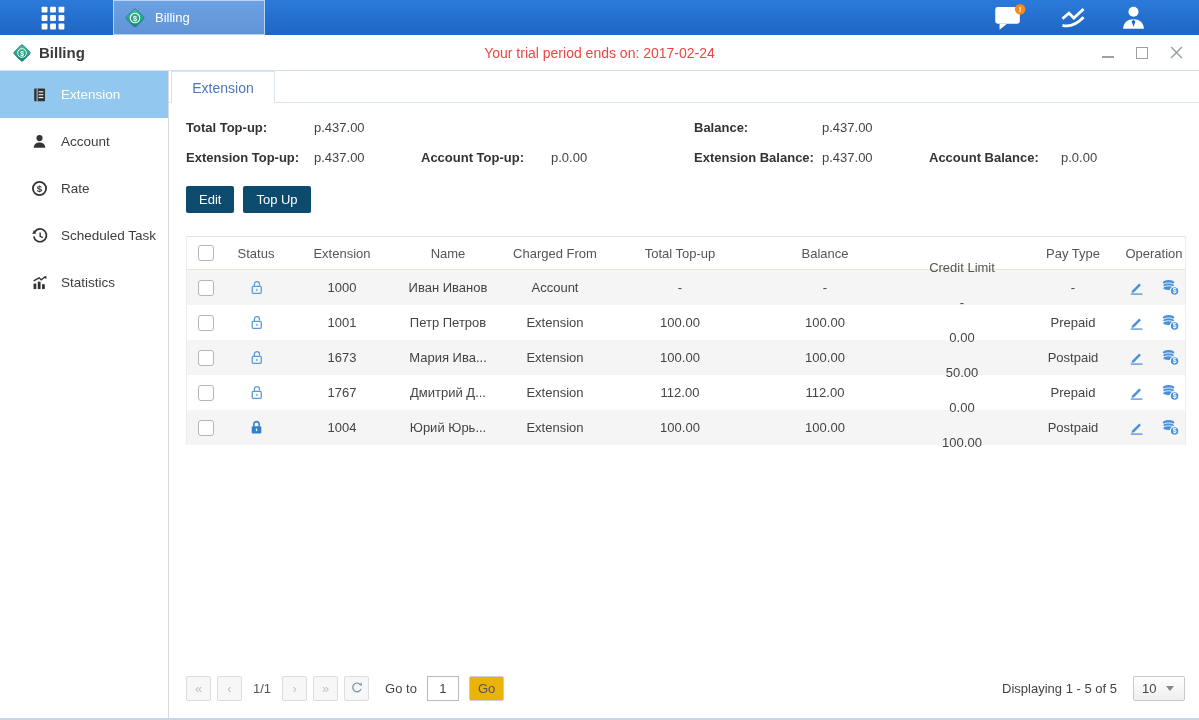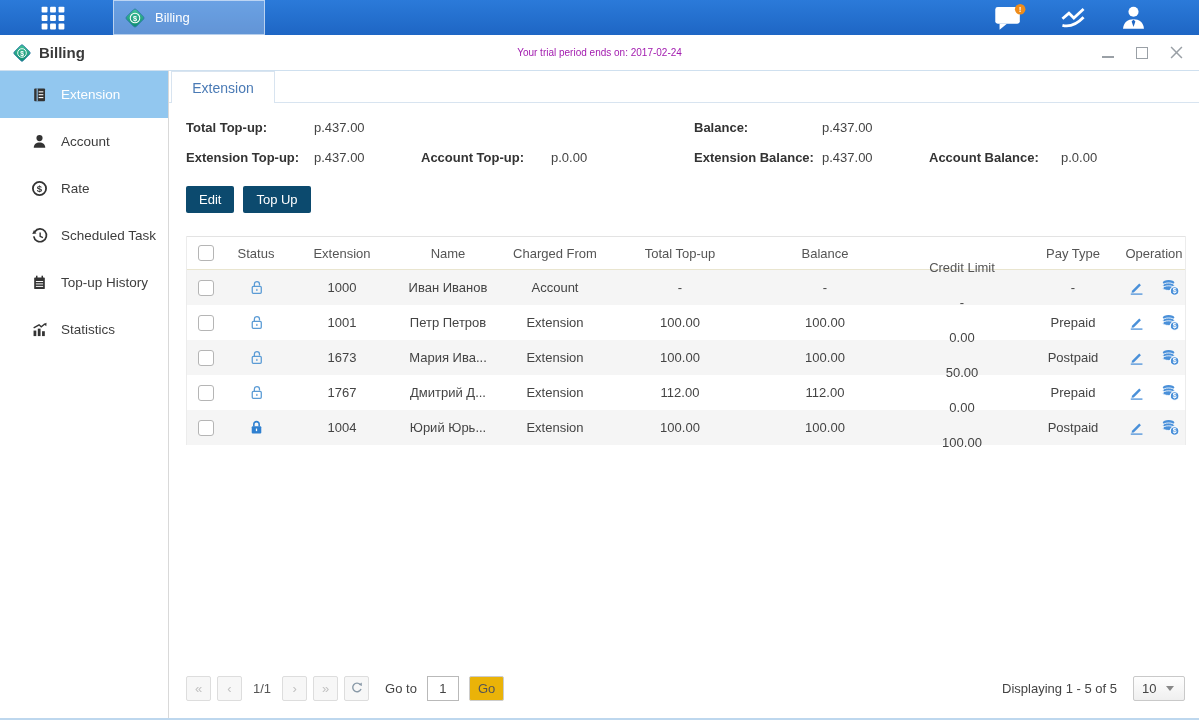--- a/index.html
+++ b/index.html
@@ -10,21 +10,21 @@
   .topbar{height:35px;flex:none;background:linear-gradient(180deg,#2b7ad9,#1e66c4);display:flex;align-items:stretch;}
   .grid-btn{width:40px;margin-left:33px;display:flex;align-items:center;justify-content:center;cursor:pointer;background:none;border:none;}
   .task-tab{margin-left:40px;width:152px;box-sizing:border-box;background:rgba(255,255,255,.30);border:1px solid rgba(255,255,255,.55);display:flex;align-items:center;gap:9px;padding:0 10px;cursor:pointer;}
   .task-tab-label{color:#fff;font-size:13px;}
   .topbar-spacer{flex:1;}
   .topbar-icons{display:flex;align-items:center;gap:32px;margin-right:52px;}
   .topbar-icons .tb-icon{cursor:pointer;display:flex;}
 
   
   .titlebar{height:35px;flex:none;background:#fff;border-bottom:1px solid #cfe0ef;position:relative;display:flex;align-items:center;}
-  .trial-notice{position:absolute;left:0;right:0;text-align:center;color:#a21caf;font-size:10px;}
+  .trial-notice{position:absolute;left:0;right:0;text-align:center;color:#ef4444;font-size:14px;}
   .app-title-wrap{display:flex;align-items:center;gap:7px;margin-left:12px;z-index:1;}
   .app-title{font-size:15px;font-weight:bold;color:#3a3a3a;}
   .win-controls{margin-left:auto;display:flex;align-items:center;gap:20px;margin-right:16px;z-index:1;}
   .win-btn{cursor:pointer;display:flex;align-items:center;justify-content:center;width:14px;height:14px;}
   .wc-min{width:12px;height:0;border-bottom:2px solid #9aa0a6;margin-top:8px;}
   .wc-max{width:10px;height:10px;border:1.5px solid #9aa0a6;}
 
   
   .main{flex:1;display:flex;min-height:0;}
   .sidebar{width:168px;flex:none;background:#fff;border-right:1px solid #d9d9d9;padding-top:0;}
@@ -203,33 +203,20 @@
               <path d="M3.6 4.4 a6 6 0 1 1 -1 4.4" fill="none" stroke="#333" stroke-width="1.6"></path>
               <polygon points="1.2,6.6 5.1,6.2 2.8,2.9" fill="#333"></polygon>
               <path d="M8.6 5.2 V8.8 L11.2 10" stroke="#333" stroke-width="1.3" fill="none"></path>
             </svg>
         </span>
         <span>Scheduled Task</span>
       </div>
       <div class="side-item">
         <span class="side-icon">
           <svg width="17" height="17" viewBox="0 0 16 16">
-              <rect x="4.7" y="1.6" width="1.4" height="3" fill="#333"></rect>
-              <rect x="9.9" y="1.6" width="1.4" height="3" fill="#333"></rect>
-              <rect x="3" y="3.4" width="10" height="10.8" rx="0.8" fill="#333"></rect>
-              <rect x="4.6" y="6.6" width="6.8" height="0.9" fill="#fff"></rect>
-              <rect x="4.6" y="8.9" width="6.8" height="0.9" fill="#fff"></rect>
-              <rect x="4.6" y="11.2" width="6.8" height="0.9" fill="#fff"></rect>
-            </svg>
-        </span>
-        <span>Top-up History</span>
-      </div>
-      <div class="side-item">
-        <span class="side-icon">
-          <svg width="17" height="17" viewBox="0 0 16 16">
               <rect x="2.4" y="9" width="2.6" height="5.2" fill="#333"></rect>
               <rect x="6.4" y="7.2" width="2.6" height="7" fill="#333"></rect>
               <rect x="10.4" y="9.6" width="2.6" height="4.6" fill="#333"></rect>
               <path d="M2.5 6.5 L7.6 3.6 L9.6 5.4 L13 2.8" stroke="#333" stroke-width="1.3" fill="none"></path>
               <polygon points="14.6,1.6 14.4,4.9 11.8,2.9" fill="#333"></polygon>
             </svg>
         </span>
         <span>Statistics</span>
       </div>
     </div>

